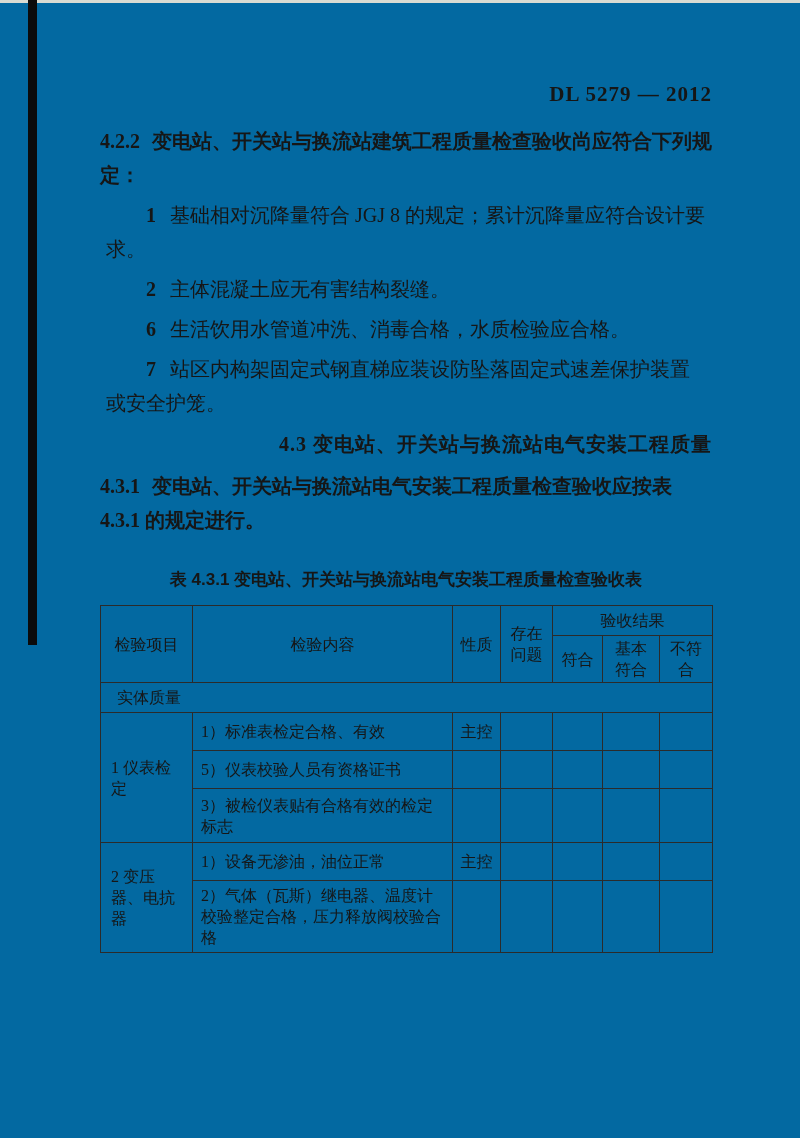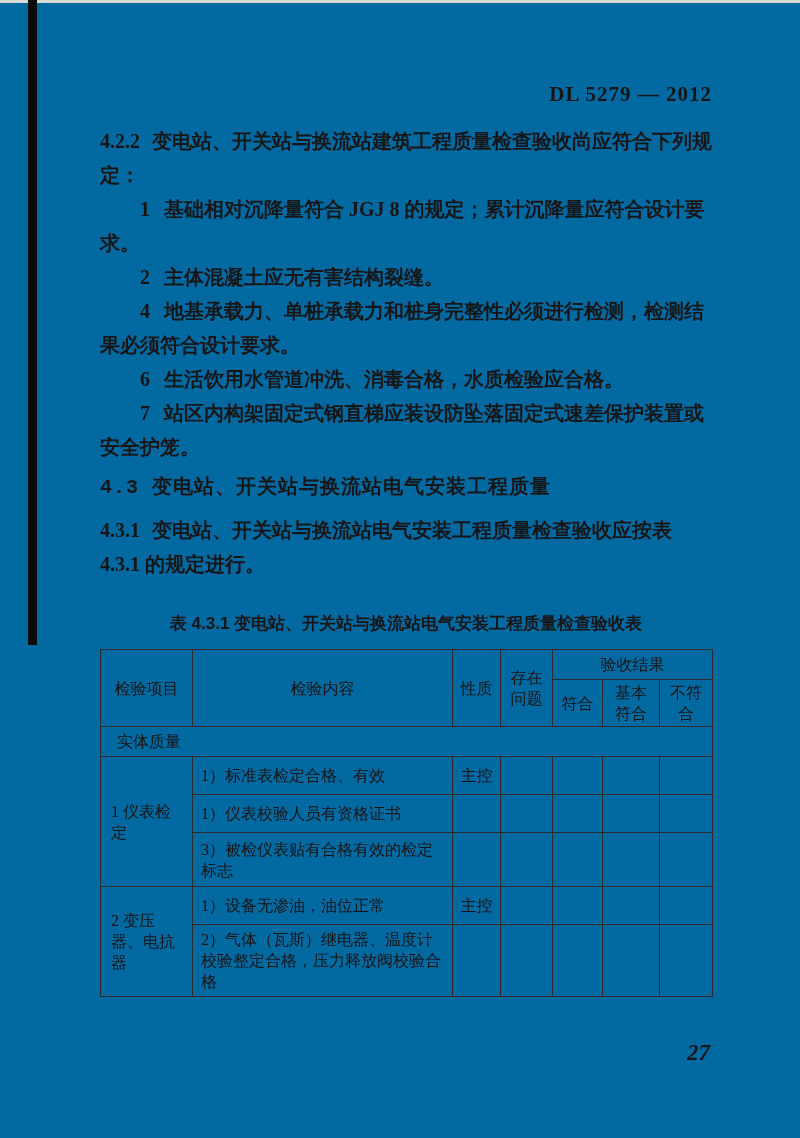--- a/index.html
+++ b/index.html
@@ -15,28 +15,28 @@
   .scan-top{position:absolute;left:0;top:0;width:800px;height:3px;background:#d9dbd2;}
 
   .header{
     position:absolute;top:82px;left:100px;width:612px;
     text-align:right;font-weight:bold;font-size:21px;letter-spacing:1px;
   }
 
   .content{position:absolute;left:100px;top:124px;width:612px;font-size:20px;line-height:34px;}
   .para{margin:0;font-weight:bold;}
   .para .num{margin-right:12px;}
-  .item{margin:0;text-indent:2em;font-weight:bold;}
+  .item{margin:6px;text-indent:2em;font-weight:normal;}
   .item .inum{margin-right:14px;}
   .item span{display:inline;}
   .item{text-indent:2em;}
   .item > *{text-indent:0;}
   .sec-heading{
-    margin:7px 0 8px 0;text-align:left;font-size:20px;font-weight:bold;
-    font-family:Liberation Mono, monospace;letter-spacing:1px;
+    margin:7px 0 8px 0;text-align:right;font-size:20px;font-weight:bold;
+    font-family:Liberation Serif, serif;letter-spacing:1px;
   }
   .caption{
     margin:26px 0 8px 0;text-align:center;font-size:17px;font-weight:bold;
     font-family:"Liberation Sans","DejaVu Sans",sans-serif;
   }
 
   table.tbl{
     border-collapse:collapse;width:612px;table-layout:fixed;
     font-size:16px;line-height:21px;background:transparent;
   }
@@ -65,21 +65,20 @@
   <div class="scan-bar"></div>
 
   <div class="header">DL 5279 — 2012</div>
 
   <div class="content">
 
     <p class="para"><b class="num">4.2.2</b><span>变电站、开关站与换流站建筑工程质量检查验收尚应符合下列规定：</span></p>
 
     <p class="item"><b class="inum">1</b><span>基础相对沉降量符合 JGJ 8 的规定；累计沉降量应符合设计要求。</span></p>
     <p class="item"><b class="inum">2</b><span>主体混凝土应无有害结构裂缝。</span></p>
-    <p class="item"><b class="inum">4</b><span>地基承载力、单桩承载力和桩身完整性必须进行检测，检测结果必须符合设计要求。</span></p>
     <p class="item"><b class="inum">6</b><span>生活饮用水管道冲洗、消毒合格，水质检验应合格。</span></p>
     <p class="item"><b class="inum">7</b><span>站区内构架固定式钢直梯应装设防坠落固定式速差保护装置或安全护笼。</span></p>
 
     <div class="sec-heading">4.3  变电站、开关站与换流站电气安装工程质量</div>
 
     <p class="para"><b class="num">4.3.1</b><span>变电站、开关站与换流站电气安装工程质量检查验收应按表 4.3.1 的规定进行。</span></p>
 
     <div class="caption">表 4.3.1  变电站、开关站与换流站电气安装工程质量检查验收表</div>
 
     <table class="tbl">
@@ -113,21 +112,21 @@
         <tr class="r38">
           <td rowspan="3" class="item-col">1  仪表检定</td>
           <td class="content-col">1）标准表检定合格、有效</td>
           <td>主控</td>
           <td></td>
           <td></td>
           <td></td>
           <td></td>
         </tr>
         <tr class="r38">
-          <td class="content-col">1）仪表校验人员有资格证书</td>
+          <td class="content-col">5）仪表校验人员有资格证书</td>
           <td></td>
           <td></td>
           <td></td>
           <td></td>
           <td></td>
         </tr>
         <tr class="r54">
           <td class="content-col">3）被检仪表贴有合格有效的检定标志</td>
           <td></td>
           <td></td>
@@ -150,14 +149,13 @@
           <td></td>
           <td></td>
           <td></td>
           <td></td>
           <td></td>
         </tr>
       </tbody>
     </table>
   </div>
 
-  <div class="page-number">27</div>
 </div>
 
 </body></html>

